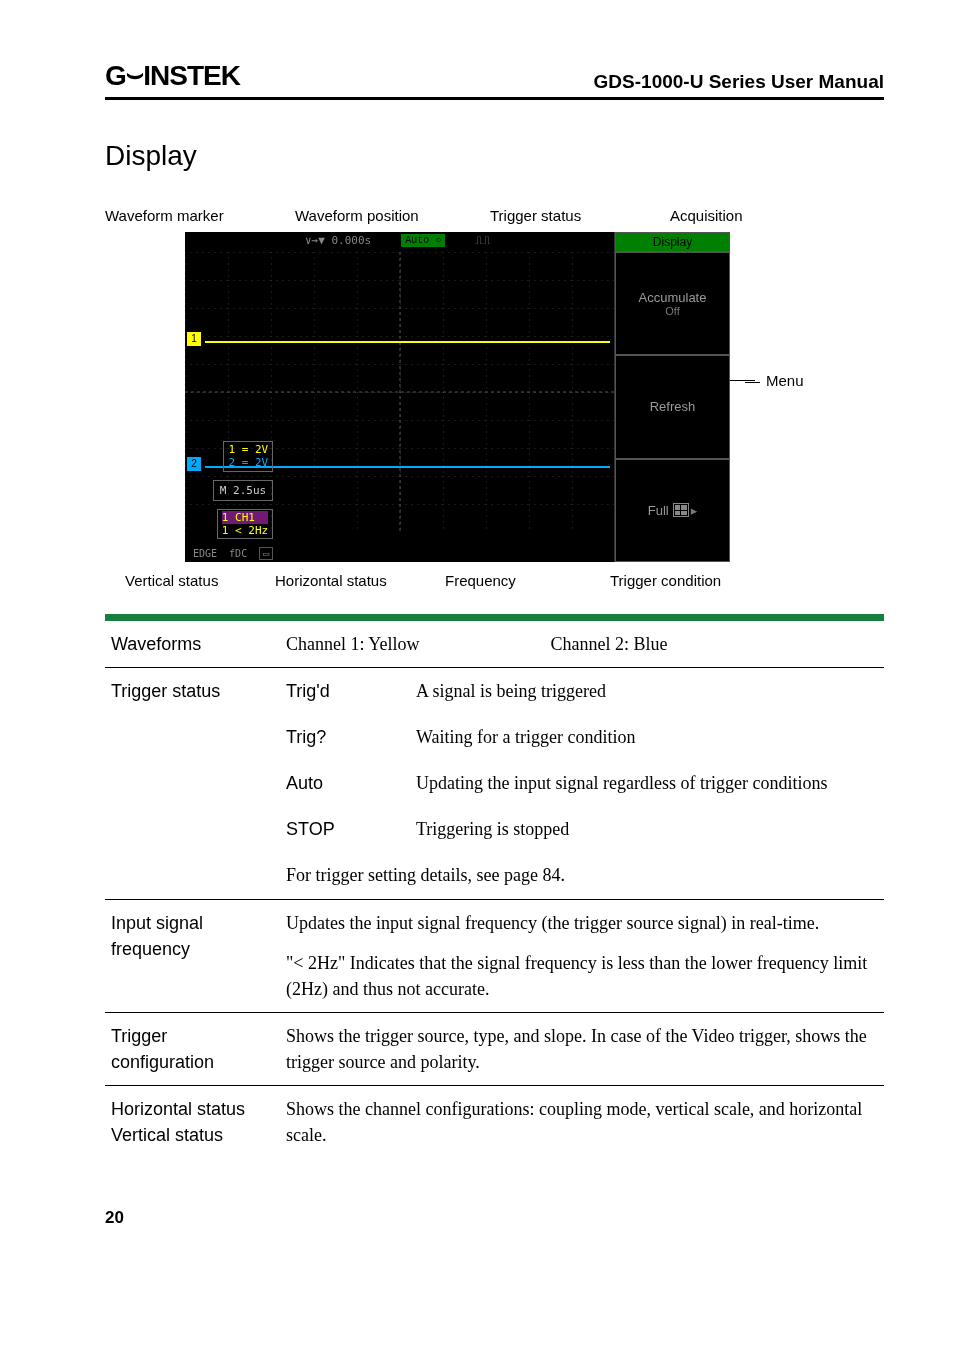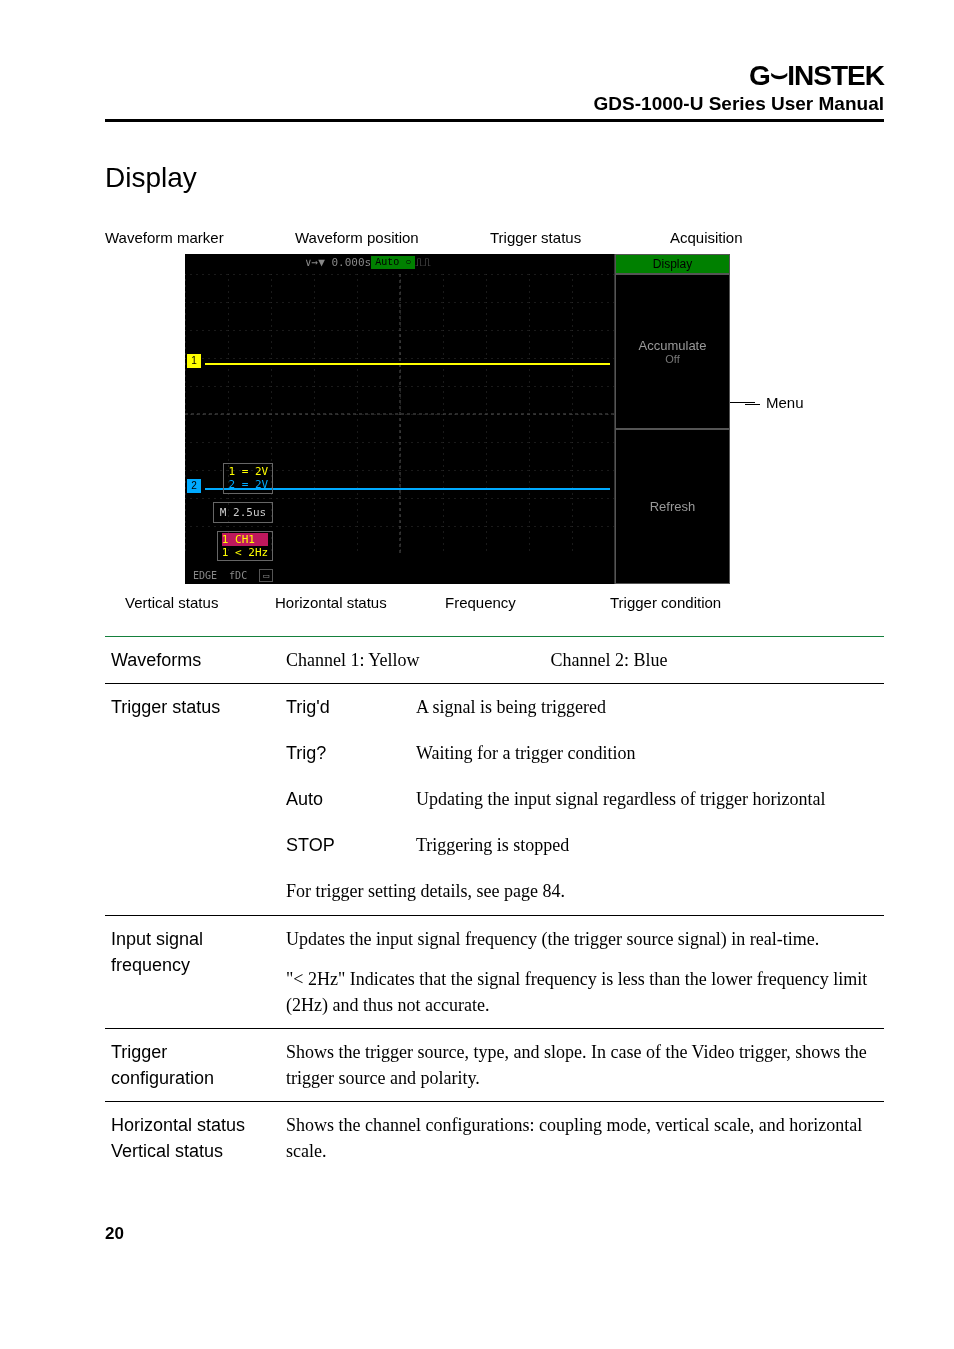--- a/index.html
+++ b/index.html
@@ -14,21 +14,20 @@
     .page {
       padding: 60px 70px 40px 105px;
     }
     .header {
       display: flex;
       justify-content: space-between;
       align-items: flex-end;
       border-bottom: 3px solid #000;
       padding-bottom: 4px;
       margin-bottom: 40px;
-      flex-direction: column;
     }
     .logo {
       font-family: Arial, sans-serif;
       font-weight: 900;
       font-size: 28px;
       letter-spacing: -1px;
     }
     .header-title {
       font-family: 'Segoe UI', Arial, sans-serif;
       font-weight: 700;
@@ -110,20 +109,21 @@
     }
     .menu-item-sub {
       font-size: 11px;
       color: #777;
     }
     .scope-top-bar {
       position: absolute;
       top: 2px;
       left: 120px;
       display: flex;
+      gap: 30px;
       align-items: center;
     }
     .waveform-pos {
       color: #888;
       font-size: 11px;
       font-family: monospace;
     }
     .auto-badge {
       background: #008000;
       color: #000;
@@ -156,21 +156,21 @@
     .hstat {
       border: 1px solid #666;
       padding: 3px 6px;
       color: #ccc;
     }
     .freq-stat {
       border: 1px solid #666;
       padding: 1px 4px;
       line-height: 1.2;
     }
-    .freq-ch { color: #ff0; background: #be185d; }
+    .freq-ch { color: #ff0; background: #701a75; }
     .freq-hz { color: #ff0; }
     .trig-cond {
       color: #888;
       font-size: 10px;
       display: flex;
       gap: 12px;
       align-items: center;
     }
     .waveform-svg {
       position: absolute;
@@ -215,21 +215,21 @@
     .menu-callout-line {
       position: absolute;
       left: 545px;
       top: 148px;
       width: 25px;
       height: 1px;
       background: #000;
     }
     .content-table {
       width: 100%;
-      border-top: 1px solid #15803d;
+      border-top: 7px solid #15803d;
       margin-top: 25px;
       border-collapse: collapse;
     }
     .content-table td {
       padding: 10px 6px;
       vertical-align: top;
       font-size: 18px;
       line-height: 1.45;
     }
     .row-sep { border-top: 1px solid #000; }
@@ -330,20 +330,30 @@
 
         <div class="scope-menu">
           <div class="menu-title">Display</div>
           <div class="menu-item">
             <div>Accumulate</div>
             <div class="menu-item-sub">Off</div>
           </div>
           <div class="menu-item">
             <div>Refresh</div>
           </div>
+          <div class="menu-item" style="flex-direction:row">
+            <span>Full</span>
+            <span class="full-icon">
+                <span></span>
+                <span></span>
+                <span></span>
+                <span></span>
+              </span>
+            <span style="color:#777;margin-left:2px">▸</span>
+          </div>
         </div>
       </div>
       <div class="menu-callout-line"></div>
       <div class="menu-callout">
         <span style="margin-right:6px">—</span><span>Menu</span>
       </div>
     </div>
 
     <div class="labels-bottom">
       <div class="label-bot-1">Vertical status</div>
@@ -367,21 +377,21 @@
       <td class="col-label" rowspan="5">Trigger status</td>
       <td class="col-mid">Trig'd</td>
       <td class="col-desc">A signal is being triggered</td>
     </tr>
     <tr>
       <td class="col-mid">Trig?</td>
       <td class="col-desc">Waiting for a trigger condition</td>
     </tr>
     <tr>
       <td class="col-mid">Auto</td>
-      <td class="col-desc">Updating the input signal regardless of trigger horizontal</td>
+      <td class="col-desc">Updating the input signal regardless of trigger conditions</td>
     </tr>
     <tr>
       <td class="col-mid">STOP</td>
       <td class="col-desc">Triggering is stopped</td>
     </tr>
     <tr>
       <td class="col-desc" colspan="2">For trigger setting details, see page 84.</td>
     </tr>
     <tr class="row-sep">
       <td class="col-label">Input signal frequency</td>

